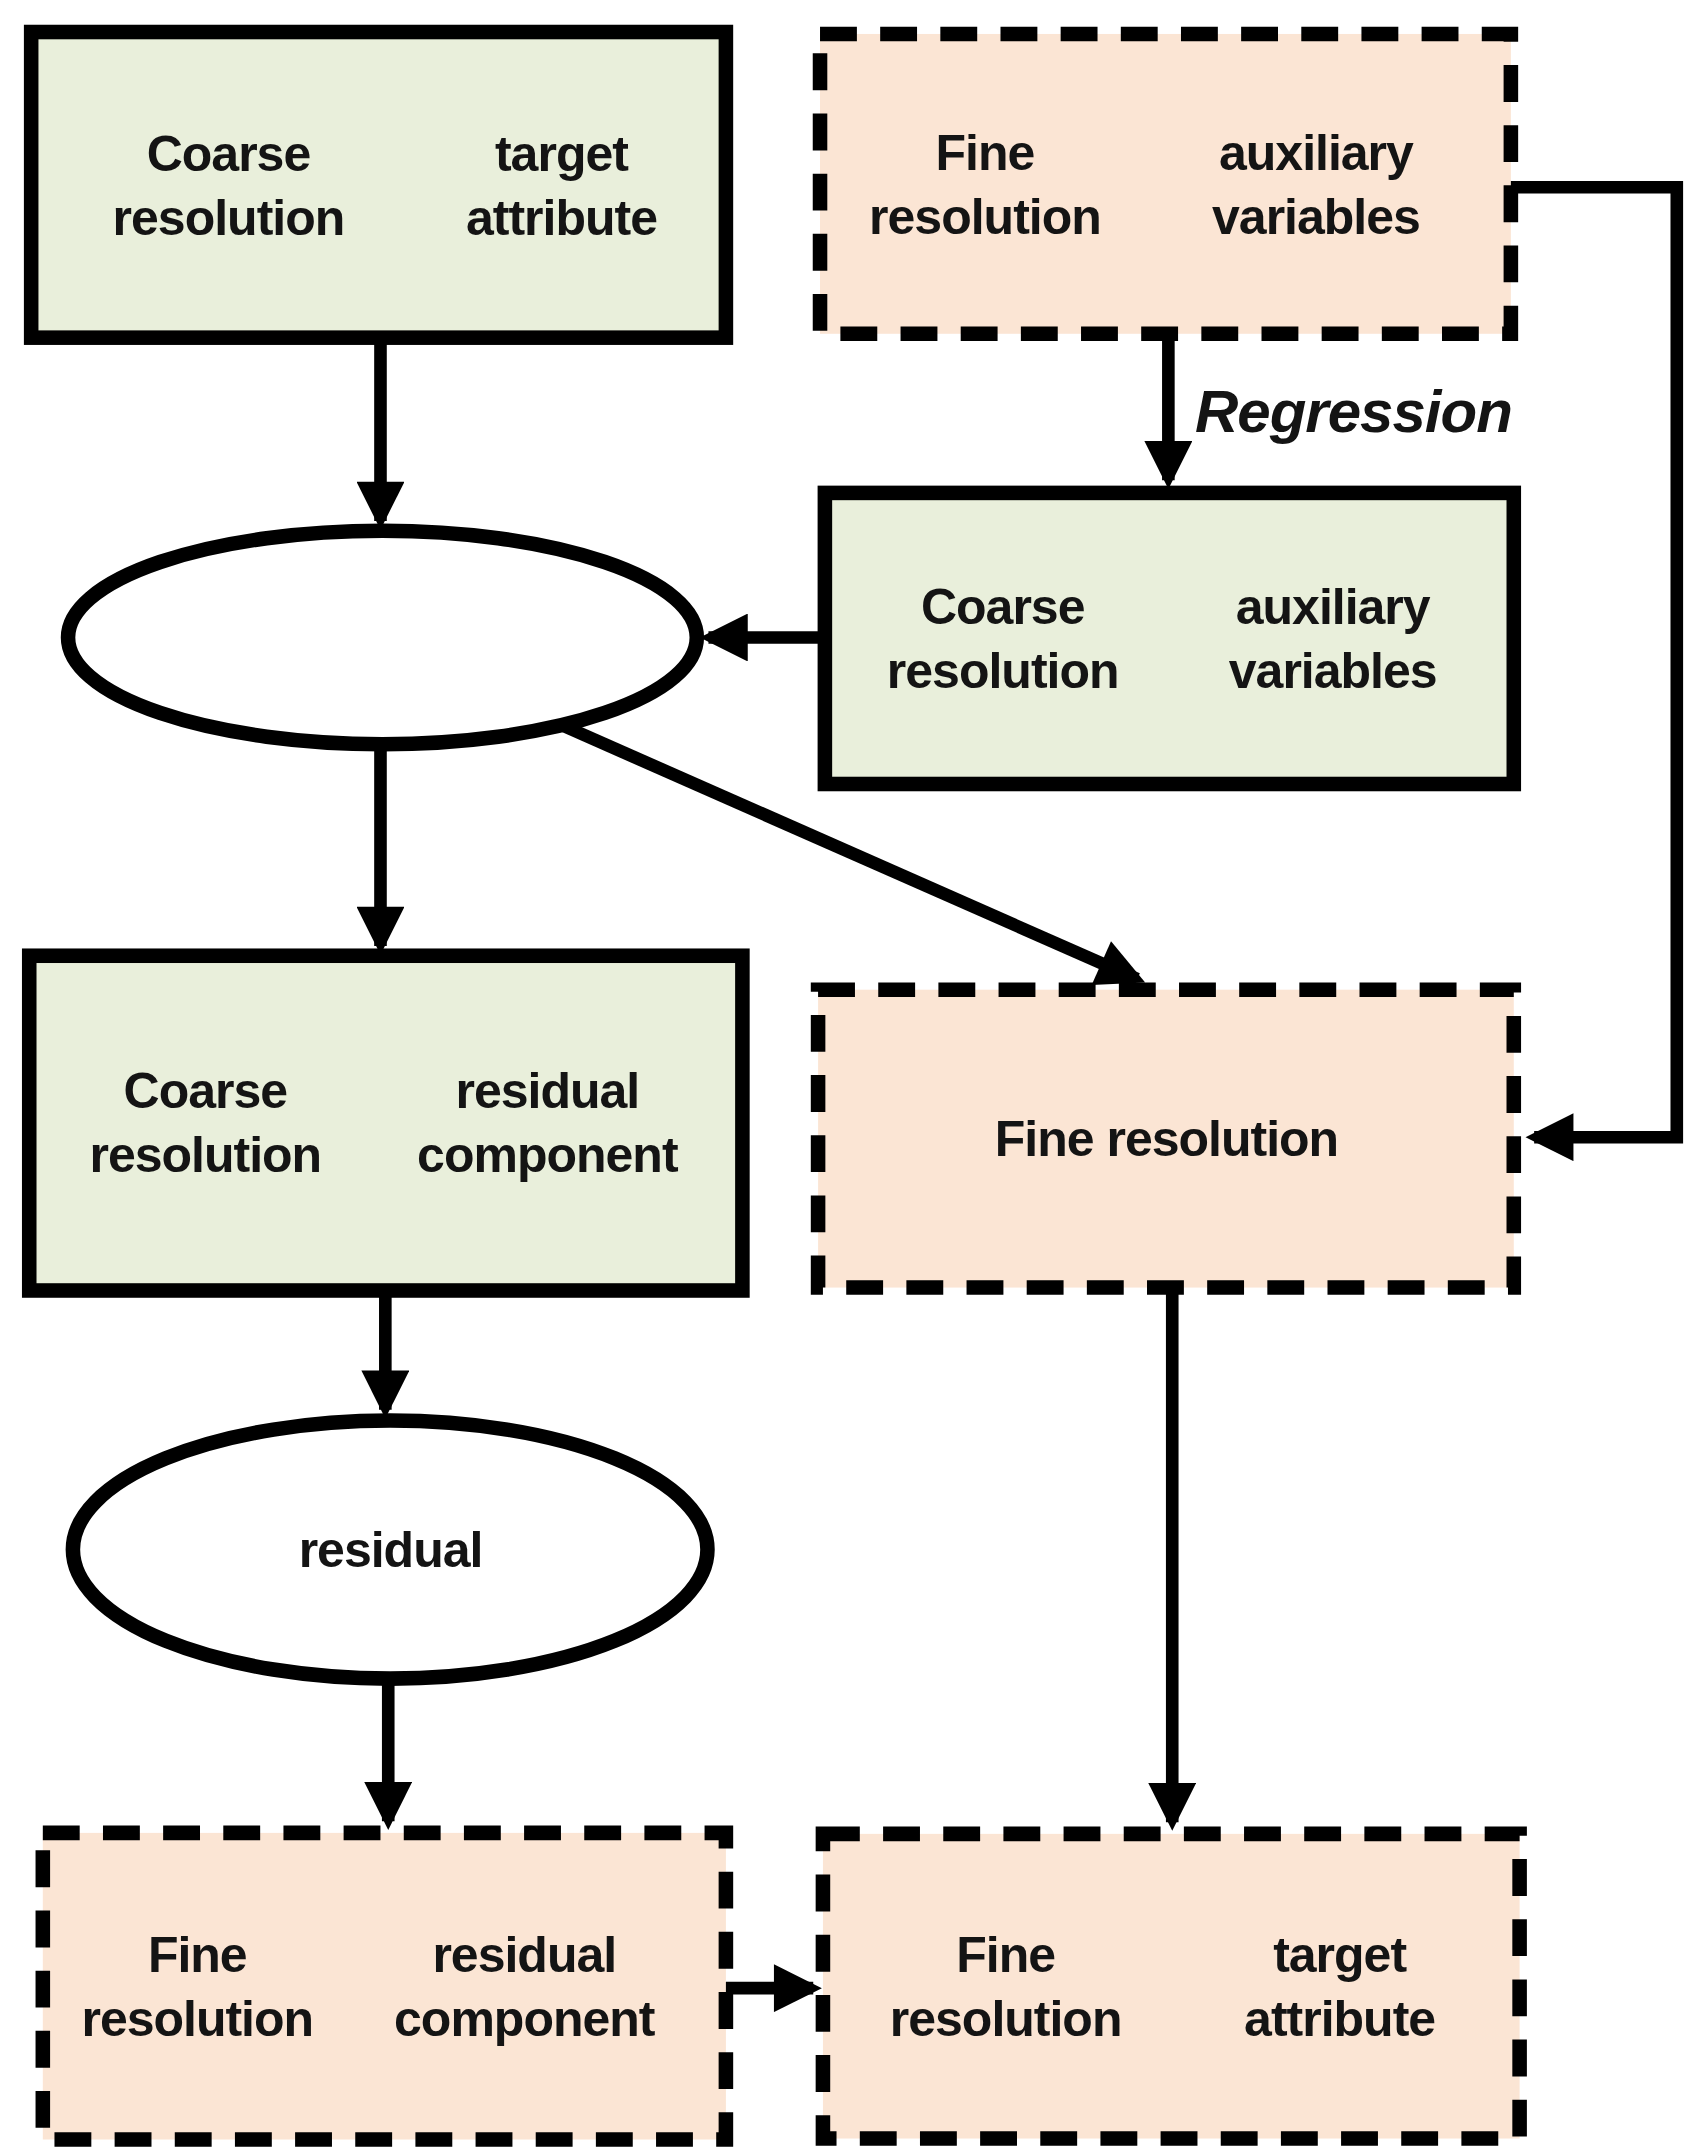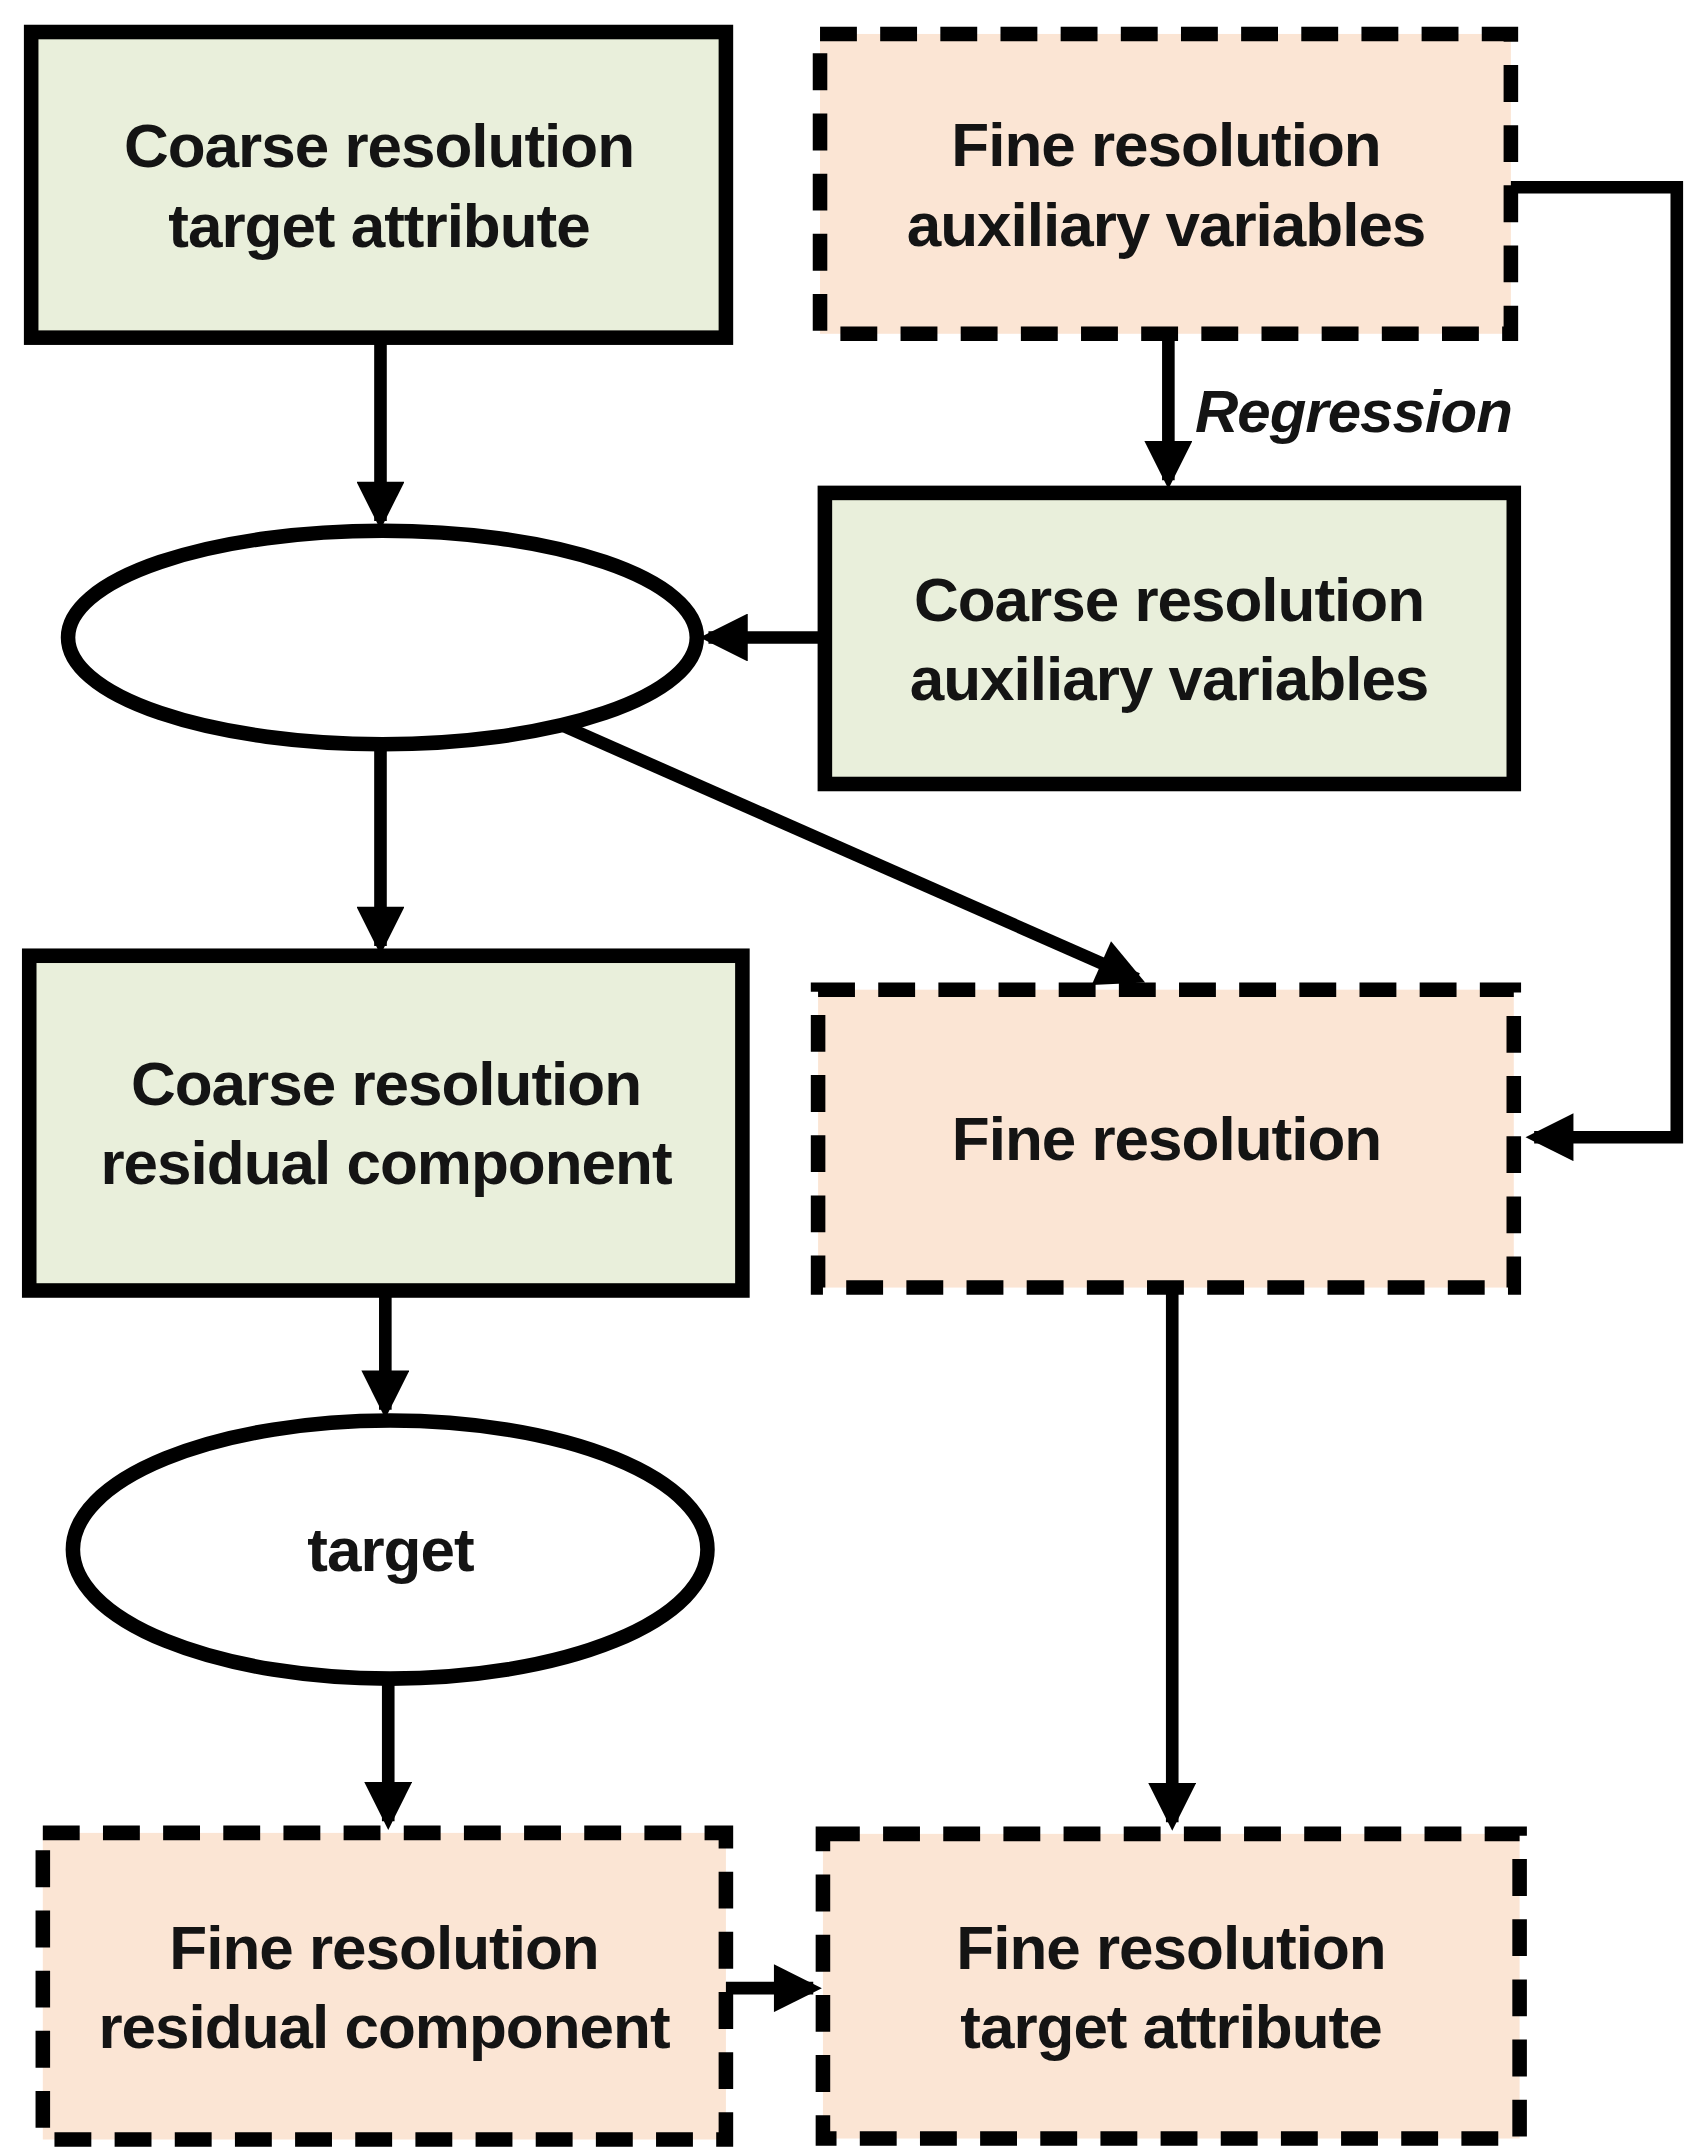--- a/index.html
+++ b/index.html
@@ -6,24 +6,24 @@
   .canvas{
     position:relative;
     width:1707px;height:2156px;
     background:var(--bg,#ffffff);
     font-family:"Liberation Sans", sans-serif;
     overflow:hidden;
   }
   .canvas svg{position:absolute;left:0;top:0;}
   .node-label{
     position:absolute;
-    display:flex;flex-direction:column;justify-content:center;align-items:center;
+    display:flex;flex-direction:row;justify-content:center;align-items:center;
     text-align:center;
     font-weight:700;
-    font-size:62px;
+    font-size:50px;
     line-height:1.28;
     color:var(--text,#141414);
     letter-spacing:-1px;
     pointer-events:none;
   }
   .edge-label{
     position:absolute;
     font-weight:700;font-style:italic;
     font-size:60px;
     color:var(--text,#141414);
@@ -87,21 +87,21 @@
   <div class="node-label" style="left:44px;top:970px;width:684px;height:306px;">
     <span>Coarse resolution</span>
     <span>residual component</span>
   </div>
 
   <div class="node-label" style="left:833px;top:1004px;width:667px;height:269px;">
     <span>Fine resolution</span>
   </div>
 
   <div class="node-label" style="left:107px;top:1435px;width:567px;height:229px;">
-    <span>target</span>
+    <span>residual</span>
   </div>
 
   <div class="node-label" style="left:57px;top:1848px;width:654px;height:278px;">
     <span>Fine resolution</span>
     <span>residual component</span>
   </div>
 
   <div class="node-label" style="left:837px;top:1849px;width:668px;height:276px;">
     <span>Fine resolution</span>
     <span>target attribute</span>

